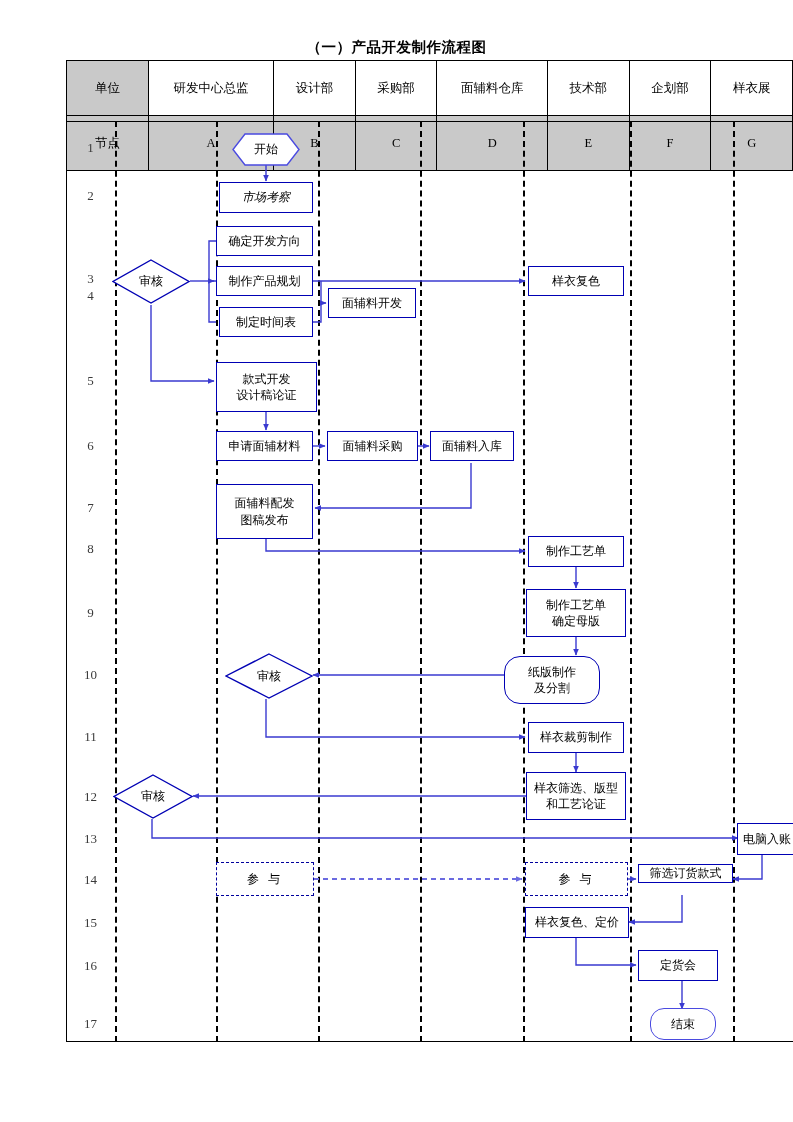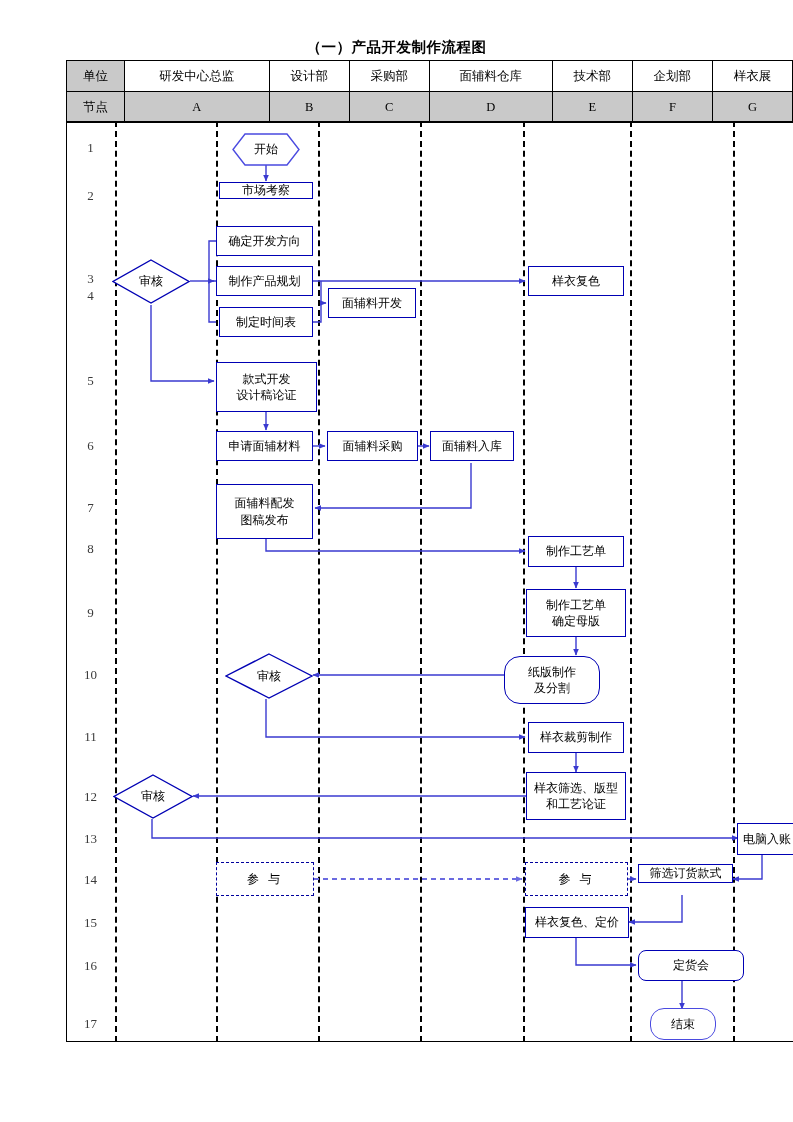--- a/index.html
+++ b/index.html
@@ -10,21 +10,21 @@
   .title{
     position:absolute; left:0; top:38px; width:793px;
     text-align:center; font-size:14.5px; font-weight:bold; letter-spacing:.5px;
     font-family:"Liberation Serif","DejaVu Serif",serif;
   }
 
   
   .hdr{position:absolute; left:66px; top:60px; width:727px; border-collapse:collapse;}
   .hdr td{
     border:1px solid #000; height:22px; text-align:center; vertical-align:middle;
-    font-size:12.5px; padding:4px; white-space:nowrap; overflow:hidden;
+    font-size:12.5px; padding:16px; white-space:nowrap; overflow:hidden;
   }
   .hdr .grey{background:#c9c9c9;}
   .hdr .lbl{width:49px;}
 
   
   .frame{
     position:absolute; left:66px; top:121px; width:727px; height:921px;
     border-left:1px solid #000; border-top:1px solid #000; border-bottom:1px solid #000;
     box-sizing:border-box;
   }
@@ -186,21 +186,21 @@
     </g>
   </svg>
 
   <div class="node hex" style="left:232px; top:133px; width:68px; height:33px;">
     <svg class="hexshape" viewBox="0 0 68 33" preserveAspectRatio="none">
       <polygon points="13,1 55,1 67,16.5 55,32 13,32 1,16.5" fill="#fff" stroke="#4a4ae0" stroke-width="1.4"></polygon>
     </svg>
     <span class="lab">开始</span>
   </div>
 
-  <div class="node" style="left:219px; top:182px; width:94px; height:17px;">
+  <div class="node" style="left:219px; top:182px; width:94px; height:31px;font-style:italic;">
     <span class="lab">市场考察</span>
   </div>
 
   <div class="node" style="left:216px; top:226px; width:97px; height:30px;">
     <span class="lab">确定开发方向</span>
   </div>
 
   <div class="node diam" style="left:112px; top:259px; width:78px; height:45px;">
     <svg class="diamshape" viewBox="0 0 78 45" preserveAspectRatio="none">
       <polygon points="39,1 77,22.5 39,44 1,22.5" fill="#fff" stroke="#0000b4" stroke-width="1.4"></polygon>
@@ -296,21 +296,21 @@
   </div>
 
   <div class="node" style="left:638px; top:864px; width:95px; height:19px;">
     <span class="lab">筛选订货款式</span>
   </div>
 
   <div class="node" style="left:525px; top:907px; width:104px; height:31px;">
     <span class="lab">样衣复色、定价</span>
   </div>
 
-  <div class="node" style="left:638px; top:950px; width:106px; height:31px;border-radius:8px;">
+  <div class="node" style="left:638px; top:950px; width:80px; height:31px;">
     <span class="lab">定货会</span>
   </div>
 
   <div class="node round" style="left:650px; top:1008px; width:66px; height:32px;">
     <span class="lab">结束</span>
   </div>
 
 
 </div>
 

